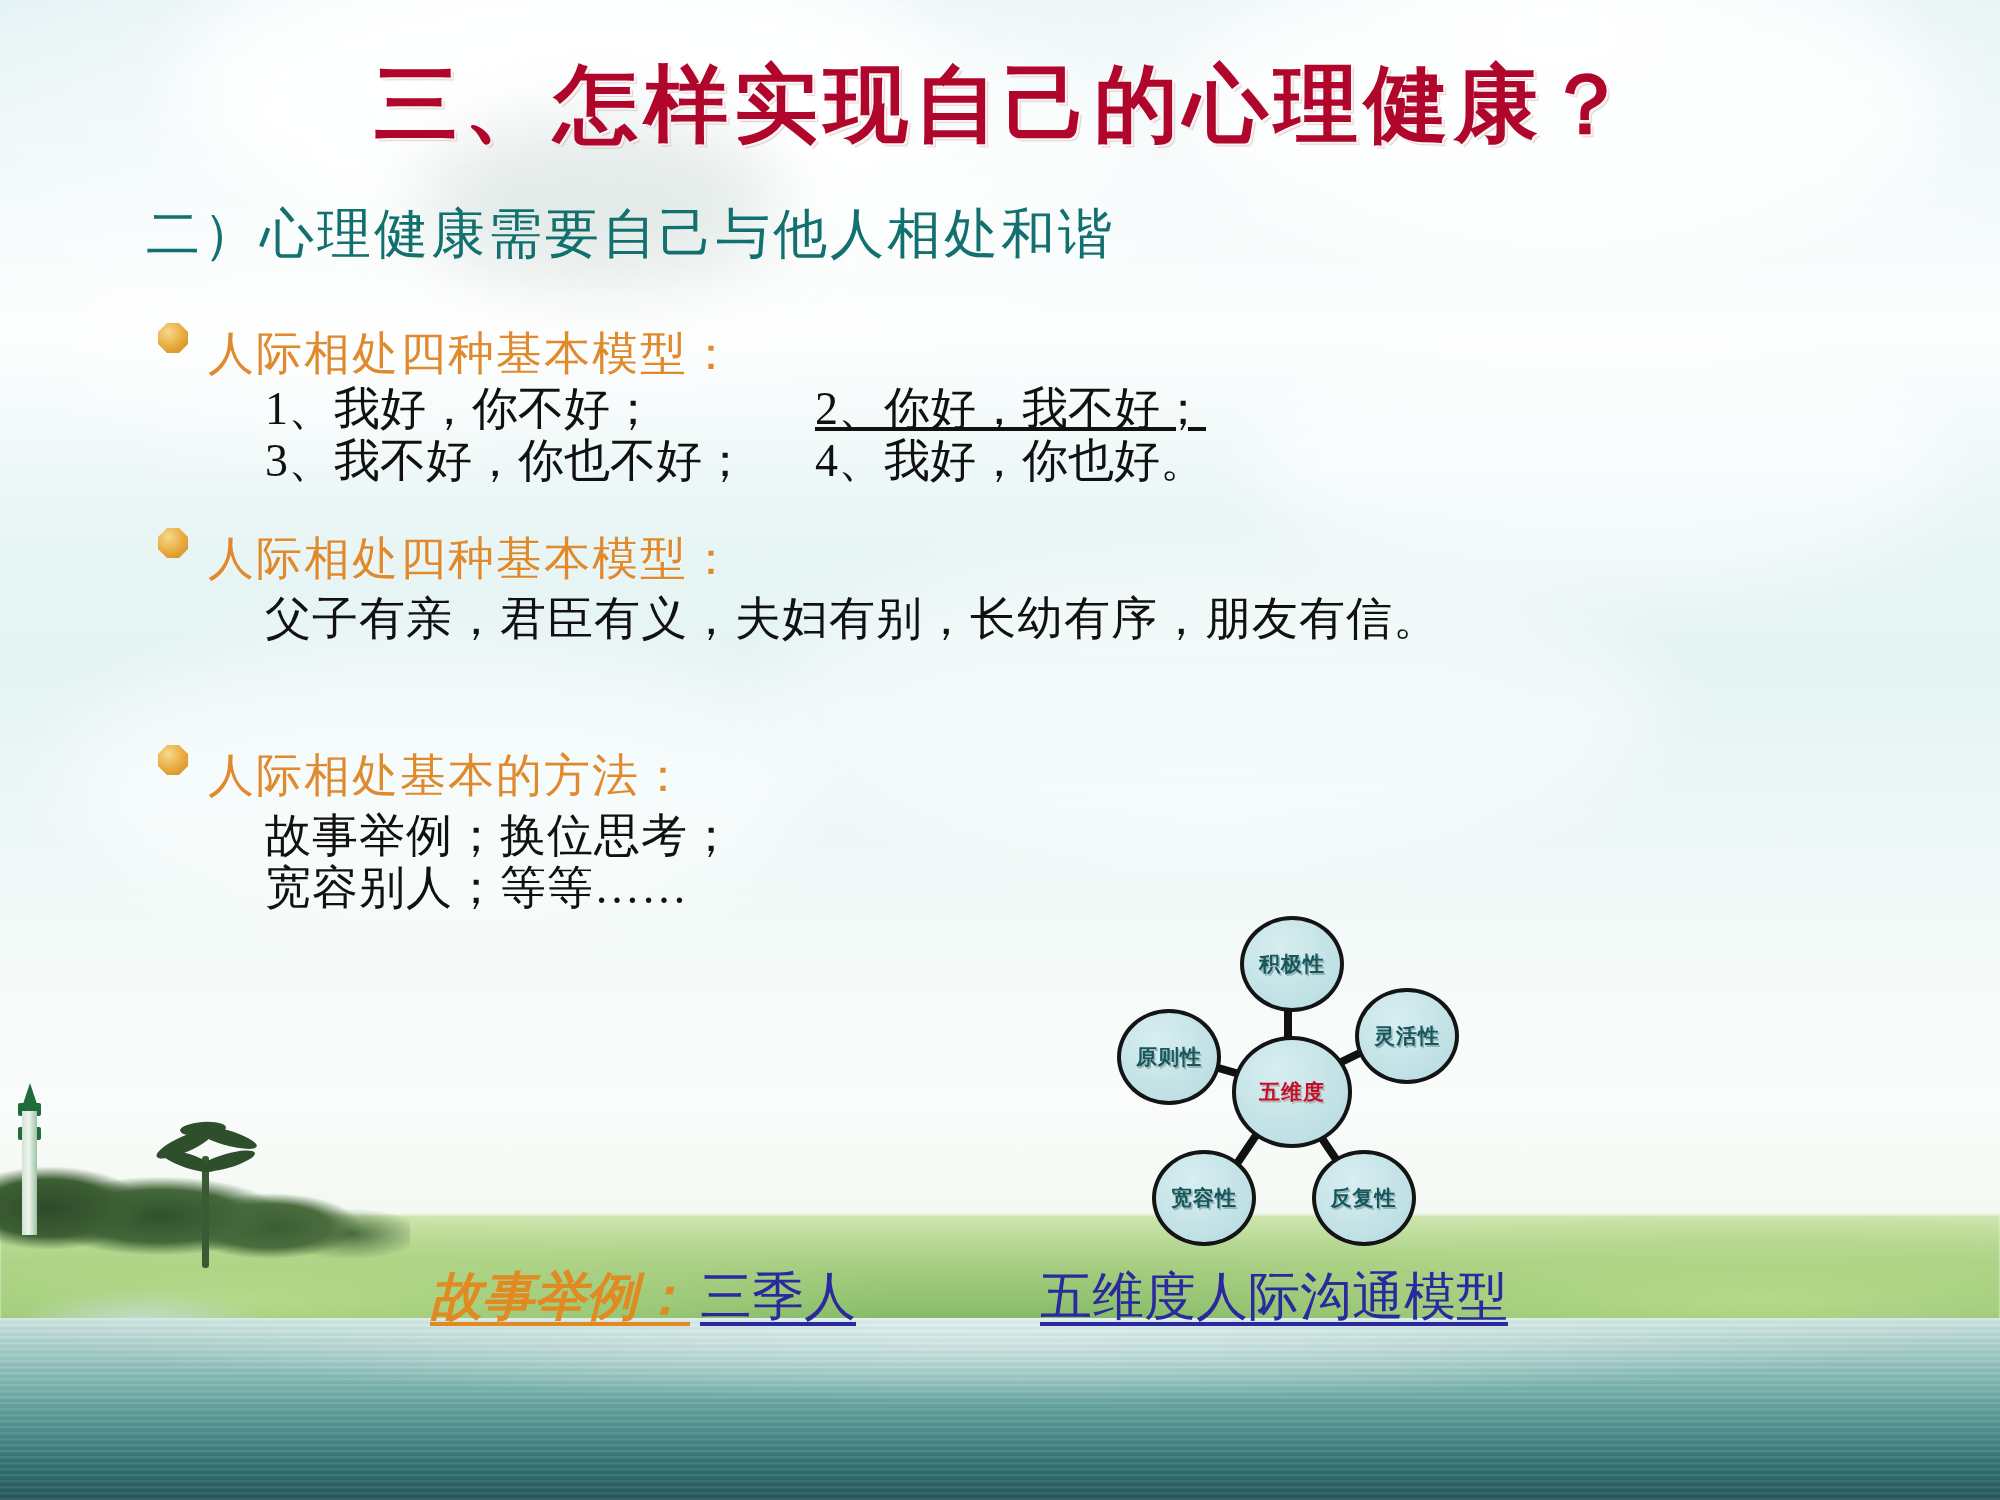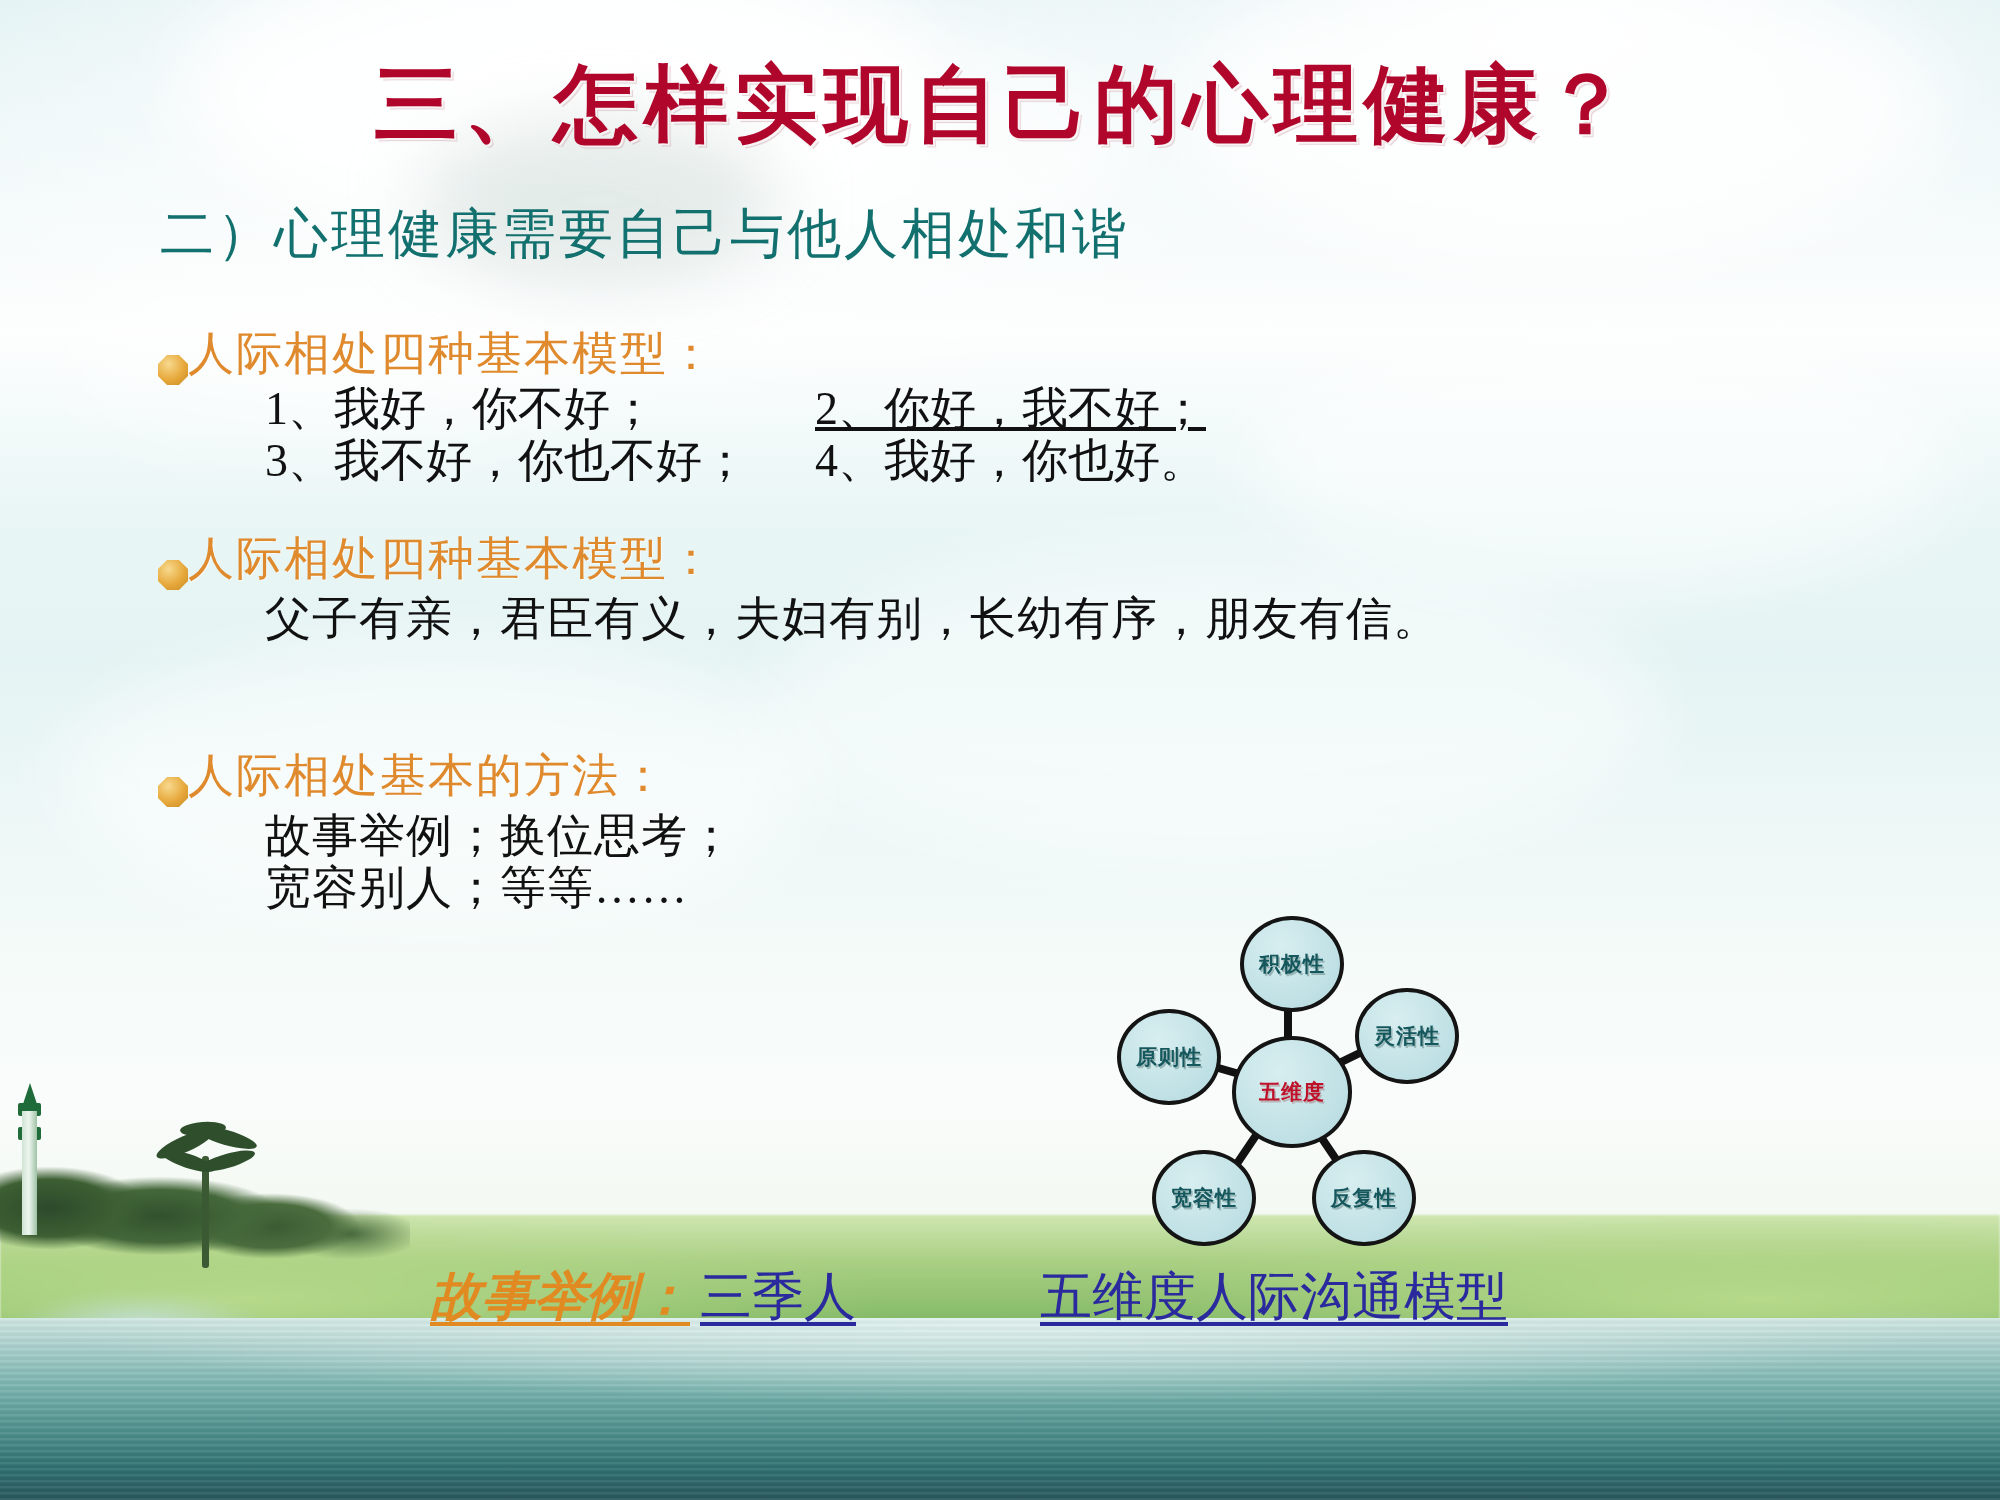--- a/index.html
+++ b/index.html
@@ -84,24 +84,24 @@
   .title{
     position:absolute;left:0;right:0;top:48px;text-align:center;
     font-family:"Liberation Serif","DejaVu Serif",serif;
     font-weight:bold;font-size:84px;letter-spacing:6px;
     color:#B1062B;
     text-shadow:2px 2px 0 rgba(255,255,255,.75), 3px 3px 1px rgba(120,0,20,.18);
     white-space:nowrap;
     padding-left:8px;
   }
   .subtitle{
-    position:absolute;left:160px;top:198px;
+    position:absolute;left:146px;top:198px;
     font-size:54px;color:#12706E;letter-spacing:3px;white-space:nowrap;
   }
-  .bullet-row{position:absolute;display:flex;align-items:flex-end;white-space:nowrap;}
+  .bullet-row{position:absolute;display:flex;align-items:flex-start;gap:20px;white-space:nowrap;}
   .octagon{
     width:30px;height:30px;flex:0 0 30px;
     background:radial-gradient(circle at 35% 30%, #f7d98e 0%, #e7a93c 55%, #c98a22 100%);
     clip-path:polygon(30% 0,70% 0,100% 30%,100% 70%,70% 100%,30% 100%,0 70%,0 30%);
   }
   .bullet-text{
     font-size:46px;color:#E08A2E;letter-spacing:2px;
     text-shadow:1px 1px 0 rgba(255,255,255,.6);
   }
   .body-line{

